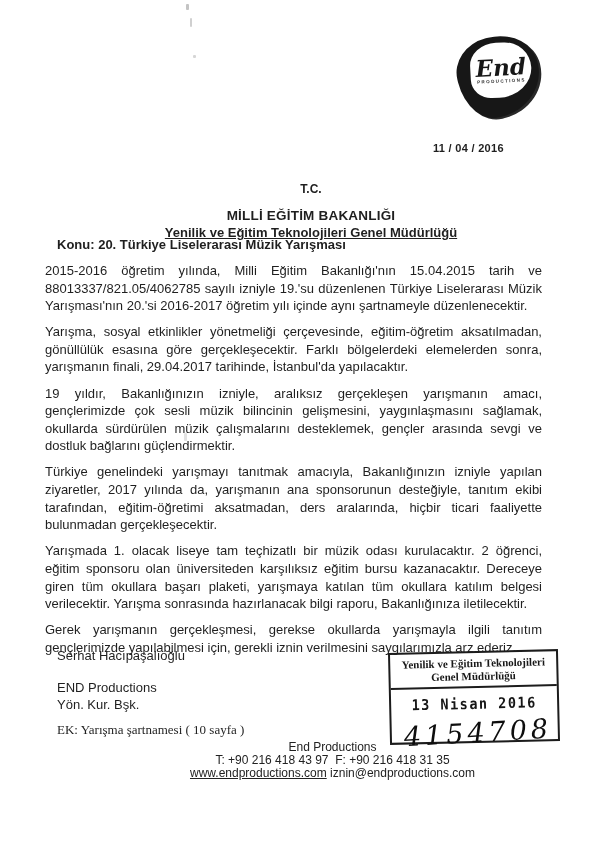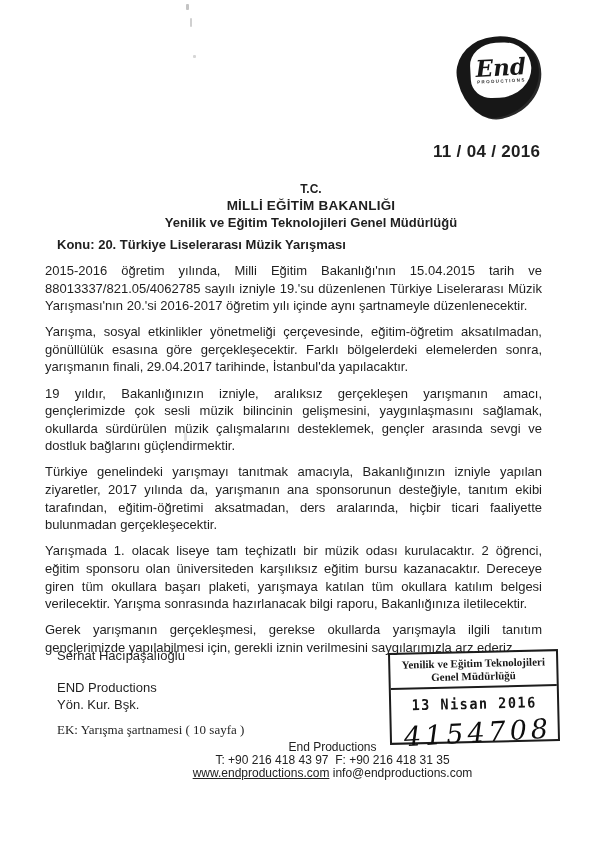--- a/index.html
+++ b/index.html
@@ -32,25 +32,25 @@
   }
   .logo-end {
     font-family:"DejaVu Serif",serif; font-style:italic; font-weight:bold;
     font-size:23px; line-height:21px; color:#171717;
   }
   .logo-sub {
     font-size:4.5px; letter-spacing:1.4px; font-weight:bold; color:#2a2a2a; margin-top:1px;
   }
 
   
-  .date-line { position:absolute; top:142px; left:433px; font-size:17px; font-weight:600; letter-spacing:.3px; }
+  .date-line { position:absolute; top:142px; left:433px; font-size:11px; font-weight:600; letter-spacing:.3px; }
   .header { position:absolute; top:182px; left:17px; right:0; text-align:center; font-weight:bold; }
   .header .h-tc { font-size:12px; line-height:15px; }
-  .header .h-ministry { font-size:13.5px; line-height:17px; letter-spacing:.2px; }
-  .header .h-directorate { font-size:13px; line-height:17px; }
+  .header .h-ministry { font-size:13.5px; line-height:17px; letter-spacing:.2px;margin-top:10px; }
+  .header .h-directorate { font-size:13px; line-height:17px;text-decoration:underline; }
 
   .subject { position:absolute; top:237px; left:57px; font-size:13px; font-weight:bold; }
 
   
   .body-text { position:absolute; top:262px; left:45px; width:497px; }
   .body-text p {
     margin:0 0 8.5px 0;
     font-size:13px; line-height:17.6px;
     text-align:justify;
   }
@@ -149,17 +149,17 @@
     </div>
     <div class="stamp-date">13 Nisan 2016</div>
     <div class="stamp-number">4154708</div>
   </div>
 
   <div class="footer">
     <div>End Productions</div>
     <div class="pre">T: +90 216 418 43 97  F: +90 216 418 31 35</div>
     <div>
       <span class="underline">www.endproductions.com</span>
-      <span>info@endproductions.com</span>
+      <span>iznin@endproductions.com</span>
     </div>
   </div>
 
 </div>
 
 </body></html>

